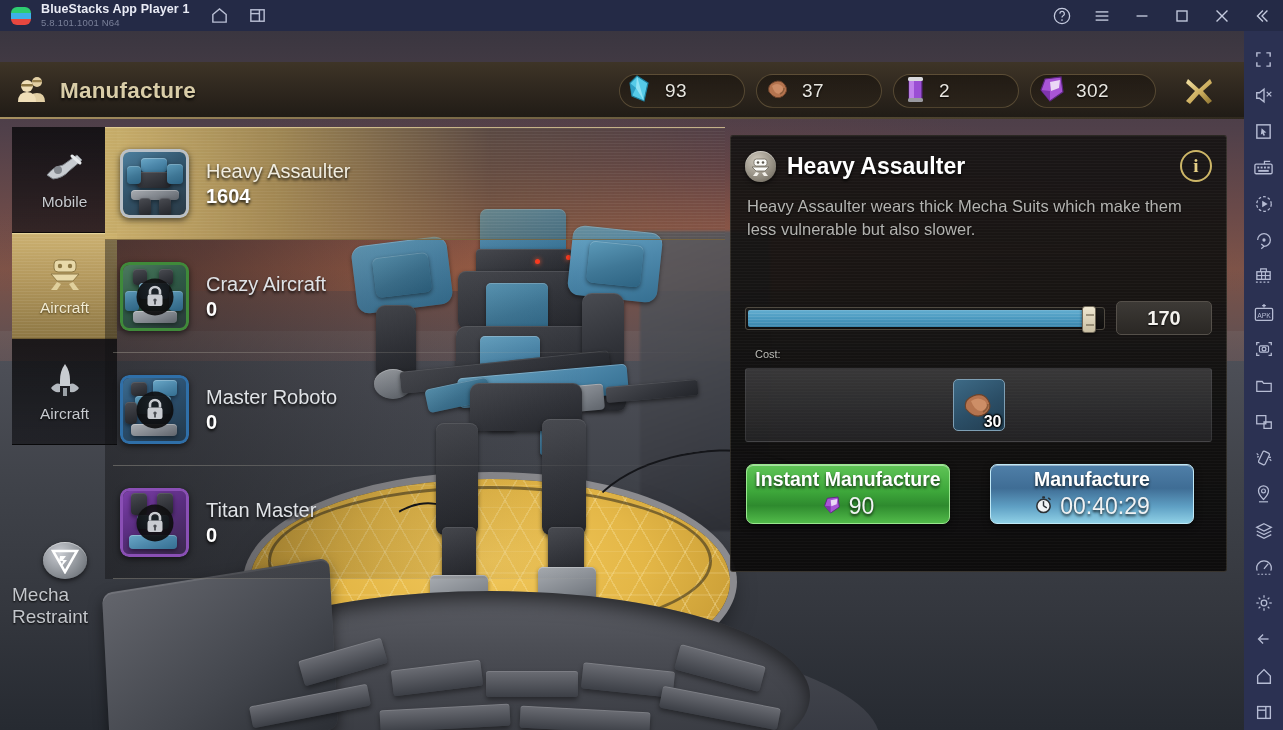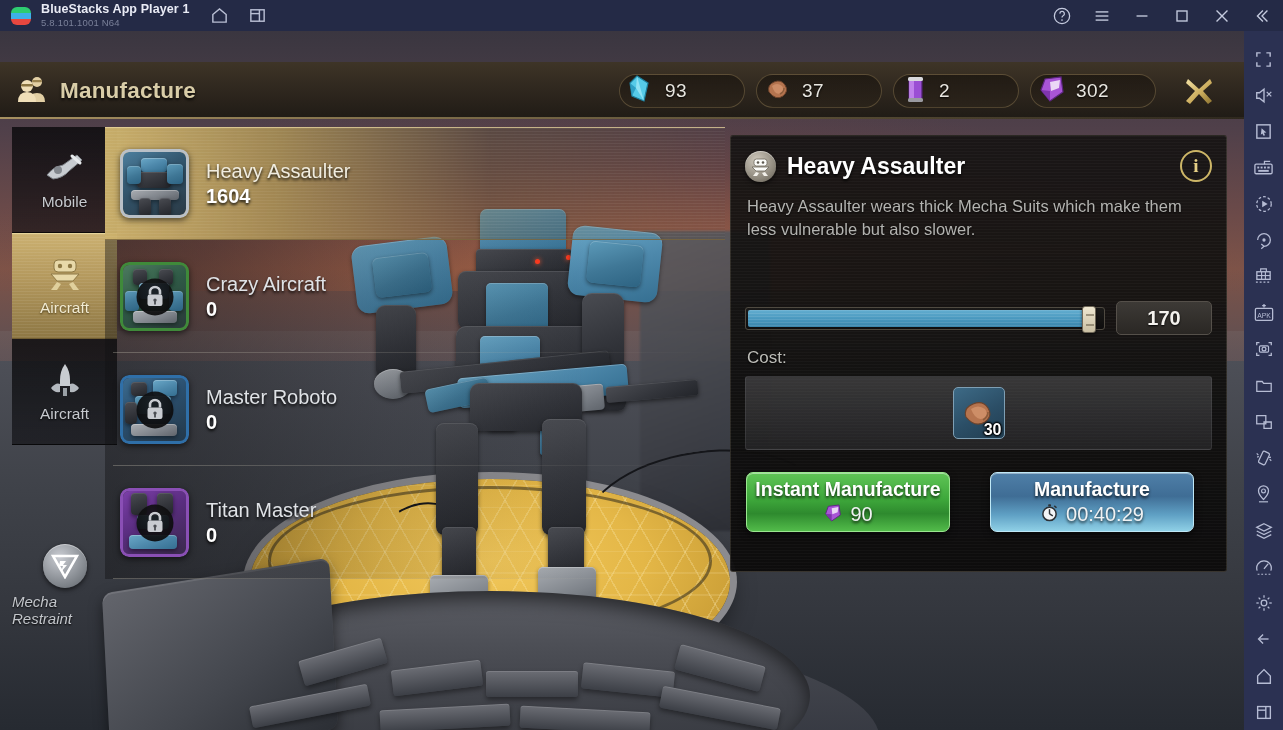--- a/index.html
+++ b/index.html
@@ -187,21 +187,21 @@
     position:absolute; left:0; bottom:4px; width:105px; height:86px;
     display:flex; flex-direction:column; align-items:center; justify-content:center; gap:5px;
     cursor:pointer;
   }
   .restraint-badge {
     width:44px; height:44px; border-radius:50%;
     background: radial-gradient(circle at 38% 30%, #c9ccd2, #7d8288 70%, #5b5f66 100%);
     display:flex; align-items:center; justify-content:center;
     box-shadow: 0 2px 5px rgba(0,0,0,.6), inset 0 1px 0 rgba(255,255,255,.4);
   }
-  .restraint-label { font-size:15px; color:#c3c6cb; text-shadow:0 1px 2px #000;font-style:italic; }
+  .restraint-label { font-size:19px; color:#c3c6cb; text-shadow:0 1px 2px #000; }
 
   
   .unit-list { position:absolute; left:105px; top:96px; width:620px; height:603px; }
   .unit {
     position:relative; width:620px; height:113px;
     display:flex; align-items:center; cursor:pointer;
   }
   .unit.sel {
     background:
       repeating-linear-gradient(180deg, rgba(255,255,255,.055) 0 1px, transparent 1px 3px),
@@ -284,21 +284,21 @@
     content:""; position:absolute; left:3px; width:8px; height:2px; background:rgba(90,80,60,.5);
   }
   .slider-knob::before { top:7px; } .slider-knob::after { top:17px; }
   .qty-box {
     width:96px; height:34px; border-radius:5px;
     background: linear-gradient(180deg,#3d3a36,#2a2724);
     border:1px solid #55504a;
     display:flex; align-items:center; justify-content:center;
   }
   .qty-val { font-size:20px; font-weight:bold; color:#f4f2ee; text-shadow:0 1px 2px #000; }
-  .cost-label { margin:13px 0 0 16px; font-size:17px; color:#bdbdb8; text-shadow:0 1px 2px #000; }
+  .cost-label { margin:13px 0 0 24px; font-size:11px; color:#bdbdb8; text-shadow:0 1px 2px #000; }
   .cost-box {
     margin:8px 14px 0 14px; height:74px; border-radius:3px;
     background: linear-gradient(180deg, rgba(108,108,112,.42), rgba(62,62,66,.40));
     border:1px solid rgba(150,150,155,.16);
     display:flex; align-items:center; justify-content:center;
   }
   .cost-item {
     position:relative; width:52px; height:52px; border-radius:5px;
     background: linear-gradient(150deg,#3d6a86 0%, #2b4e66 55%, #223d50 100%);
     border:1.5px solid #7e9fb4;
@@ -321,21 +321,21 @@
     box-shadow: inset 0 1px 0 rgba(255,255,255,.45), 0 3px 7px rgba(0,0,0,.55);
   }
   .btn-blue {
     background:
       linear-gradient(180deg,#4f7fa8 0%, #3f6d95 40%, #5fa0c4 72%, #8fd0e6 100%);
     border:1.5px solid #bfe8f6;
     box-shadow: inset 0 1px 0 rgba(255,255,255,.4), 0 3px 7px rgba(0,0,0,.55);
   }
   .btn-label { font-size:19.5px; font-weight:bold; color:#ffffff; text-shadow:0 2px 3px rgba(0,0,0,.75); }
   .btn-sub { display:flex; align-items:center; gap:7px; margin-top:2px; }
-  .btn-sub-text { font-size:20px; color:#f0f2f3; text-shadow:0 2px 3px rgba(0,0,0,.8); }
+  .btn-sub-text { font-size:23px; color:#f0f2f3; text-shadow:0 2px 3px rgba(0,0,0,.8); }
 </style>
 </head>
 <body>
 
 <div id="root">
 
   <div class="game">
     <div class="sky-glow"></div>
     <div class="floor-far"></div>
     <div class="floor"></div>

